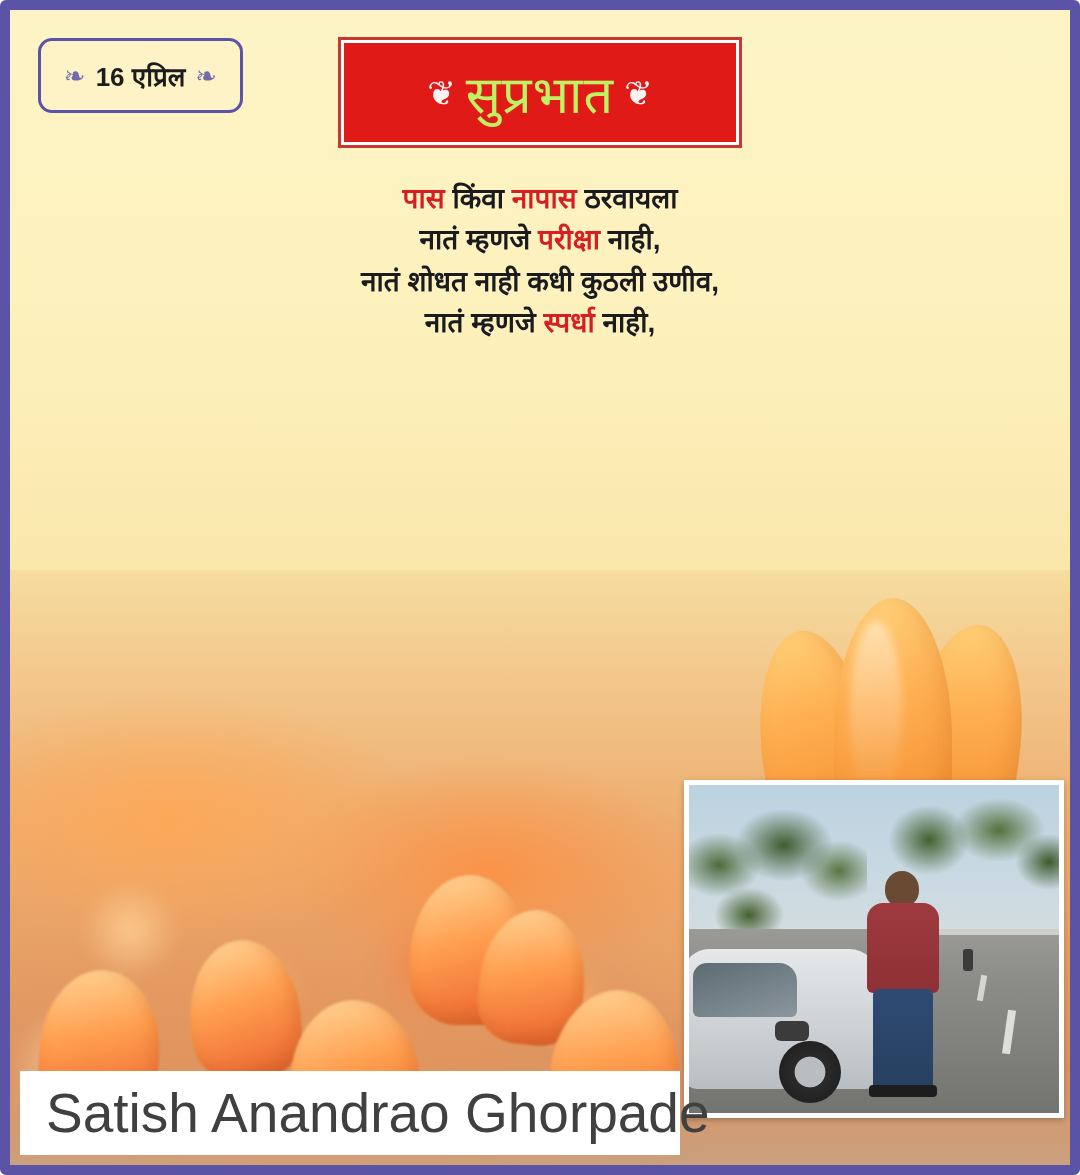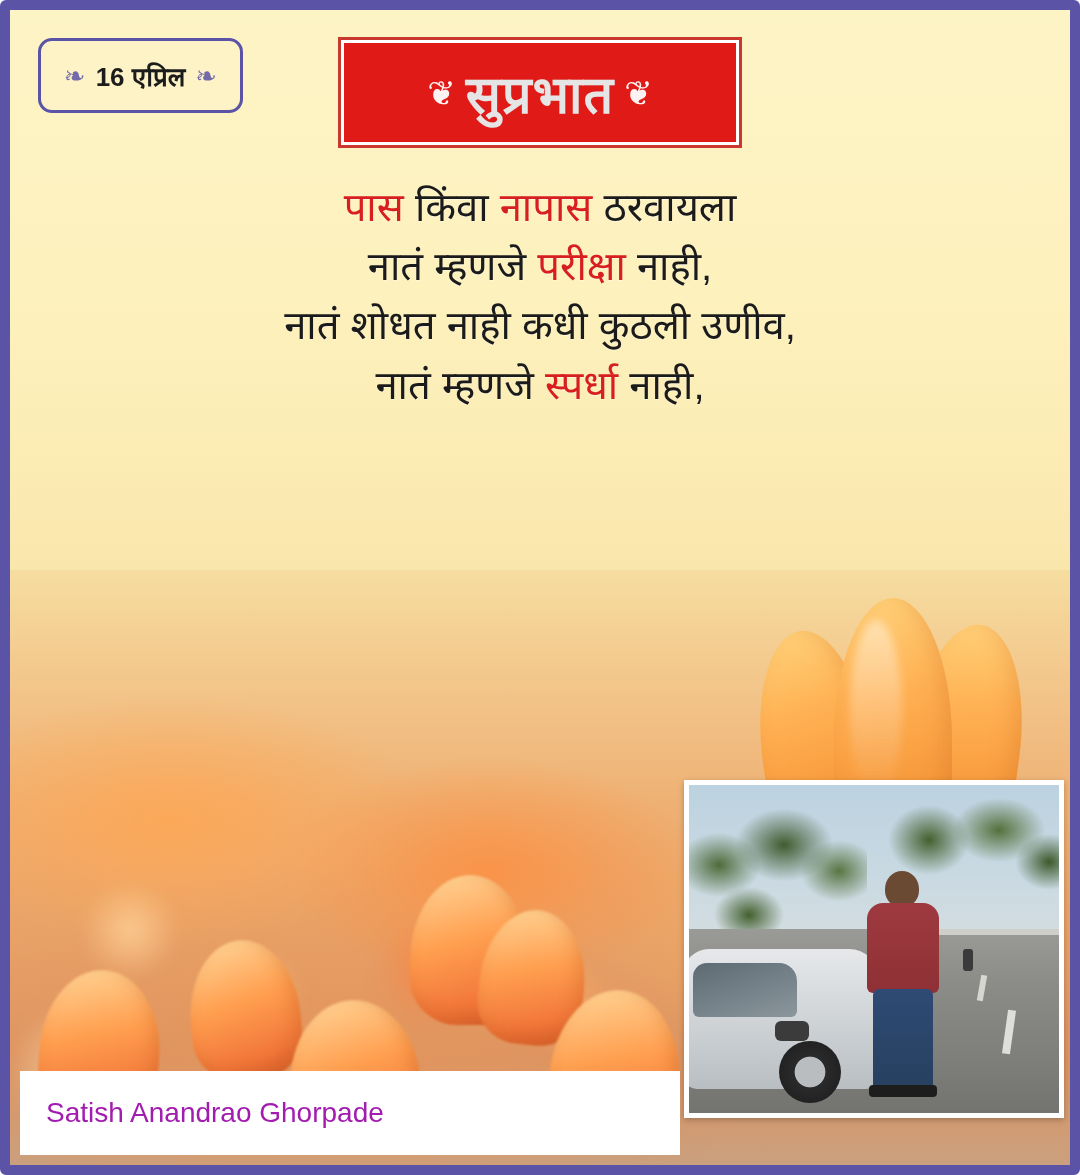--- a/index.html
+++ b/index.html
@@ -152,41 +152,41 @@
     box-sizing: border-box;
   }
   .banner .b-orn {
     color: #ffffff;
     font-size: 34px;
     opacity: 0.95;
     padding: 0 10px;
     line-height: 1;
   }
   .banner .b-text {
-    color: #e5e5e5;
+    color: #bef264;
     font-size: 52px;
-    font-weight: bold;
+    font-weight: normal;
     letter-spacing: 1px;
     white-space: nowrap;
     font-family: "Liberation Sans", "DejaVu Sans", sans-serif;
   }
 
   
   .poem {
     position: absolute;
     left: 0;
     right: 0;
     top: 168px;
     text-align: center;
     padding: 0 24px;
     box-sizing: border-box;
   }
   .poem .line {
-    font-size: 40px;
-    font-weight: normal;
+    font-size: 28px;
+    font-weight: bold;
     color: #1b1b1b;
     line-height: 1.48;
     white-space: nowrap;
     font-family: "Liberation Sans", "DejaVu Sans", sans-serif;
     text-shadow: 0 1px 0 rgba(255,255,255,0.4);
   }
   .poem .hl { color: #d81f1f; }
 
   
   .photo {
@@ -285,22 +285,22 @@
     bottom: 10px;
     width: 660px;
     height: 84px;
     background: #ffffff;
     display: flex;
     align-items: center;
     padding-left: 26px;
     box-sizing: border-box;
   }
   .name-bar .nm {
-    color: #a21caf;
-    font-size: 28px;
+    color: #404040;
+    font-size: 55px;
     font-weight: normal;
     white-space: nowrap;
   }
 </style>
 </head>
 <body>
 
 <div class="canvas">
   <div class="frame">
 

